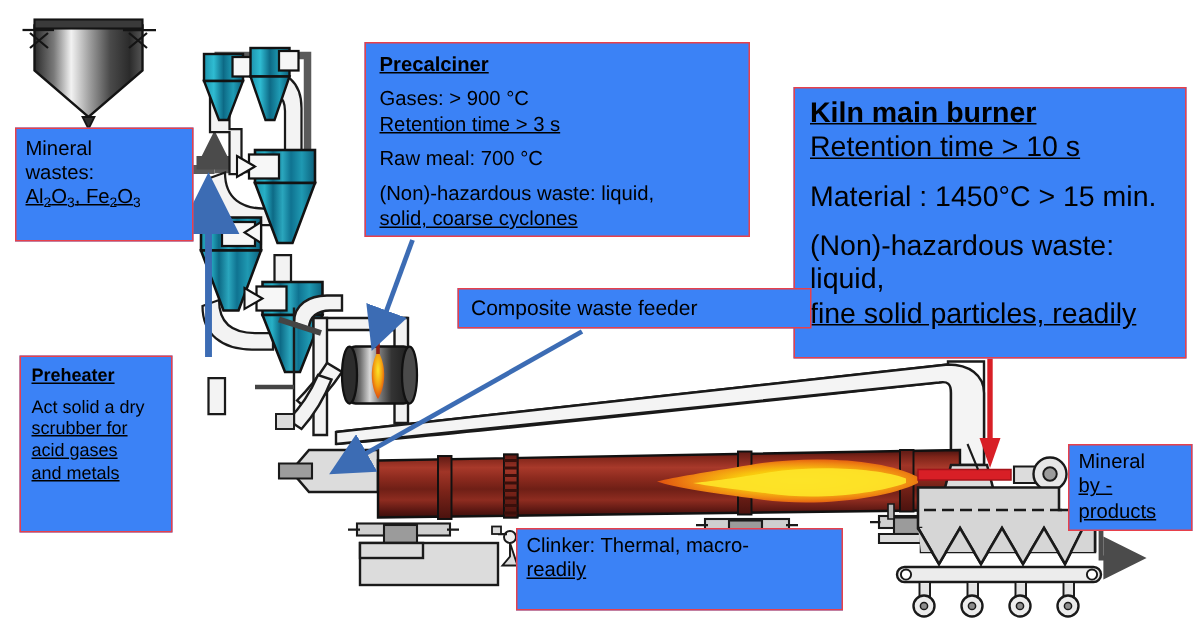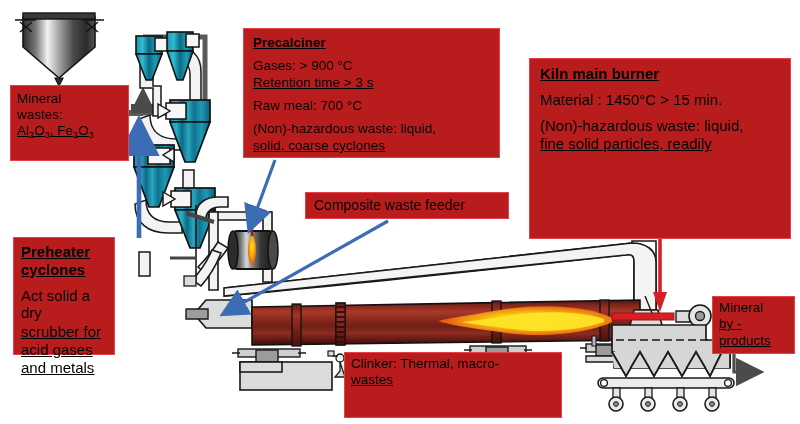--- a/index.html
+++ b/index.html
@@ -8,44 +8,44 @@
     width:800px;height:424px;
     font-family:"Liberation Sans","DejaVu Sans",sans-serif;
     overflow:hidden;position:relative;
   }
   #stage{position:relative;width:800px;height:424px;background:#fff;}
   #diagram{position:absolute;left:0;top:0;width:800px;height:424px;}
 
   
   .callout{
     position:absolute;
-    background:#b91c1c;
+    background:#3b82f6;
     border:1.6px solid #e8404a;
     box-sizing:border-box;
     color:#000;
     line-height:1.18;
     z-index:40;
   }
   .callout .hdr{
     font-weight:bold;
     text-decoration:underline;
     display:block;
     white-space:nowrap;
   }
   .callout p{margin:0;}
   .callout .gap{margin-top:0.55em;}
   .callout .tight{margin-top:0.04em;text-decoration:underline;}
 
   
   #co-mineral-wastes{left:10px;top:85px;width:119px;height:76px;padding:5px 6px;font-size:13.5px;}
   #co-precalciner{left:243px;top:28px;width:257px;height:130px;padding:6px 9px;font-size:13.5px;}
-  #co-kiln-burner{left:529px;top:58px;width:262px;height:181px;padding:6px 10px;font-size:15px;}
-  #co-preheater{left:13px;top:237px;width:102px;height:118px;padding:5px 7px;font-size:15px;}
-  #co-feeder{left:305px;top:192px;width:204px;height:27px;padding:4px 8px;font-size:14px;}
-  #co-clinker{left:344px;top:352px;width:218px;height:66px;padding:3px 6px;font-size:13.5px;}
+  #co-kiln-burner{left:529px;top:58px;width:262px;height:181px;padding:6px 10px;font-size:19px;}
+  #co-preheater{left:13px;top:237px;width:102px;height:118px;padding:5px 7px;font-size:12px;}
+  #co-feeder{left:305px;top:192px;width:236px;height:27px;padding:4px 8px;font-size:14px;}
+  #co-clinker{left:344px;top:352px;width:218px;height:55px;padding:3px 6px;font-size:13.5px;}
   #co-byproducts{left:712px;top:296px;width:83px;height:58px;padding:3px 6px;font-size:13.5px;}
 
   sub{font-size:0.68em;vertical-align:baseline;position:relative;top:0.28em;}
 </style>
 </head>
 <body>
 
 <div id="stage">
 
 <svg id="diagram" viewBox="0 0 800 424" xmlns="http://www.w3.org/2000/svg">
@@ -355,41 +355,41 @@
   <span class="hdr">Precalciner</span>
   <p class="gap">Gases: &gt; 900 °C</p>
   <p class="tight">Retention time &gt; 3 s</p>
   <p class="gap">Raw meal: 700 °C</p>
   <p class="gap">(Non)-hazardous waste: liquid,</p>
   <p class="tight">solid, coarse cyclones</p>
 </div>
 
 <div class="callout" id="co-kiln-burner">
   <span class="hdr">Kiln main burner</span>
+  <p class="tight">Retention time &gt; 10 s</p>
   <p class="gap">Material : 1450°C &gt; 15 min.</p>
   <p class="gap">(Non)-hazardous waste: liquid,</p>
   <p class="tight">fine solid particles, readily</p>
 </div>
 
 <div class="callout" id="co-preheater">
   <span class="hdr">Preheater</span>
-  <span class="hdr">cyclones</span>
   <p class="gap">Act solid a dry</p>
   <p class="tight">scrubber for</p>
   <p class="tight">acid gases</p>
   <p class="tight">and metals</p>
 </div>
 
 <div class="callout" id="co-feeder">
   <p>Composite waste feeder</p>
 </div>
 
 <div class="callout" id="co-clinker">
   <p>Clinker: Thermal, macro-</p>
-  <p class="tight">wastes</p>
+  <p class="tight">readily</p>
 </div>
 
 <div class="callout" id="co-byproducts">
   <p>Mineral</p>
   <p class="tight">by -</p>
   <p class="tight">products</p>
 </div>
 
 </div>
 

